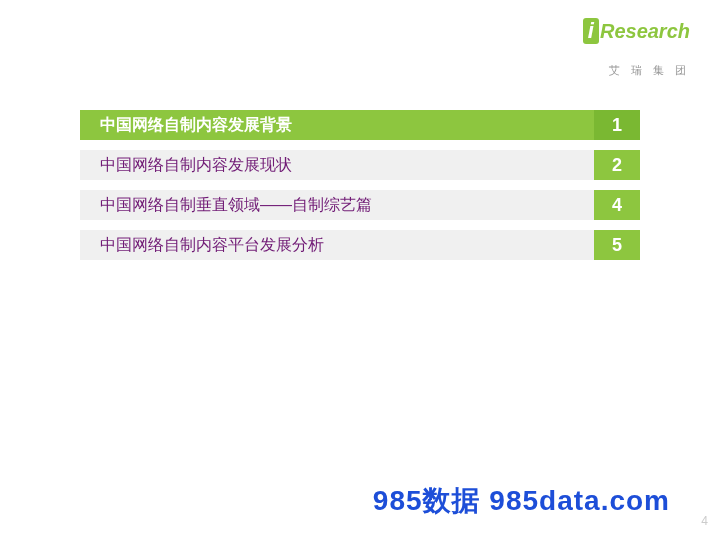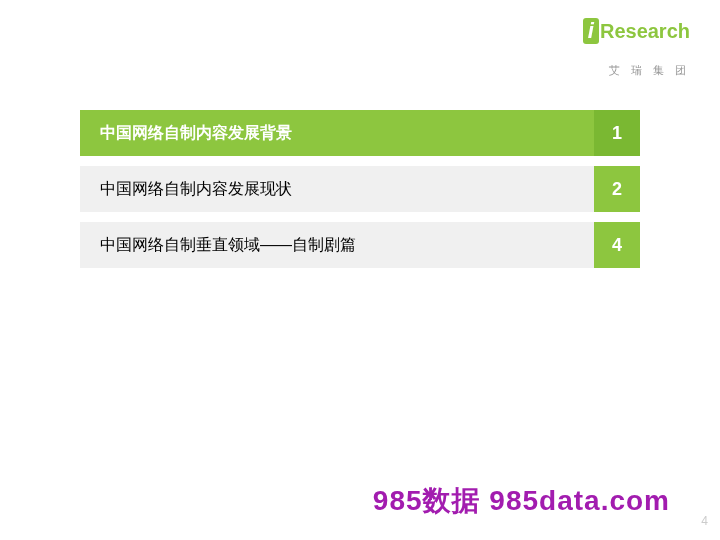--- a/index.html
+++ b/index.html
@@ -32,20 +32,21 @@
       font-weight: bold;
       font-style: italic;
       padding: 2px 5px;
       border-radius: 3px;
       line-height: 1;
     }
     .logo-research {
       color: #8dc63f;
       font-size: 20px;
       font-weight: bold;
+      font-style: italic;
       margin-left: 1px;
     }
     .logo-subtitle {
       color: #999;
       font-size: 11px;
       letter-spacing: 4px;
       margin-top: 19px;
     }
 
     
@@ -53,21 +54,21 @@
       position: absolute;
       top: 110px;
       left: 80px;
       right: 80px;
     }
 
     .toc-row {
       display: flex;
       align-items: center;
       margin-bottom: 10px;
-      height: 46px;
+      height: 30px;
     }
 
     .toc-label {
       flex: 1;
       padding: 0 20px;
       font-size: 16px;
       height: 100%;
       display: flex;
       align-items: center;
     }
@@ -89,33 +90,33 @@
       color: white;
       font-weight: bold;
     }
     .toc-row.active .toc-number {
       background: #7ab832;
     }
 
     
     .toc-row.inactive .toc-label {
       background: #f0f0f0;
-      color: #000000;
+      color: #701a75;
     }
     .toc-row.inactive .toc-number {
       background: #8dc63f;
     }
 
     
     .watermark {
       position: absolute;
       bottom: 20px;
       right: 50px;
       font-size: 28px;
-      color: #a21caf;
+      color: #1d4ed8;
       font-weight: bold;
       letter-spacing: 1px;
     }
 
     
     .page-number {
       position: absolute;
       bottom: 12px;
       right: 12px;
       font-size: 12px;
@@ -136,20 +137,24 @@
 <div class="toc-container">
 <div class="toc-row active">
       <div class="toc-label">中国网络自制内容发展背景</div>
       <div class="toc-number">1</div>
     </div>
     <div class="toc-row inactive">
       <div class="toc-label">中国网络自制内容发展现状</div>
       <div class="toc-number">2</div>
     </div>
     <div class="toc-row inactive">
-      <div class="toc-label">中国网络自制垂直领域——自制剧篇</div>
+      <div class="toc-label">中国网络自制垂直领域——自制综艺篇</div>
       <div class="toc-number">4</div>
+    </div>
+    <div class="toc-row inactive">
+      <div class="toc-label">中国网络自制内容平台发展分析</div>
+      <div class="toc-number">5</div>
     </div>
   </div>
 
 <div class="watermark">985数据 985data.com</div>
 
 <div class="page-number">4</div>
 
 </body></html>

